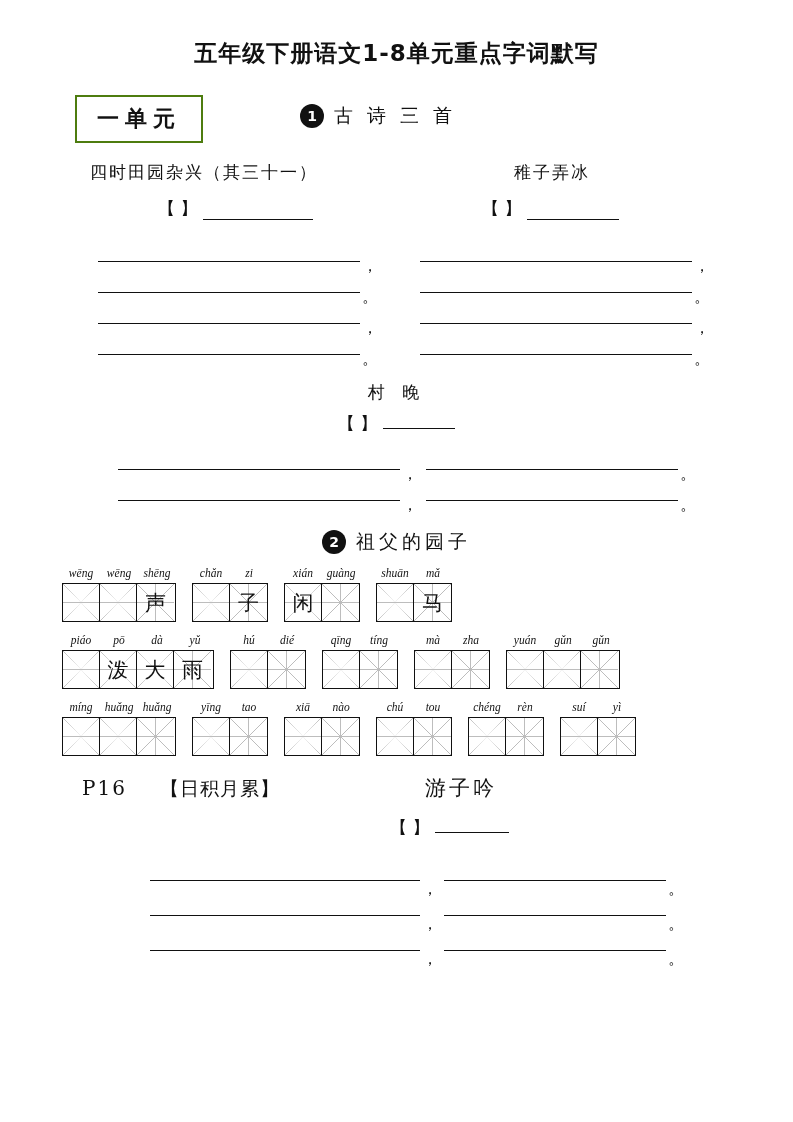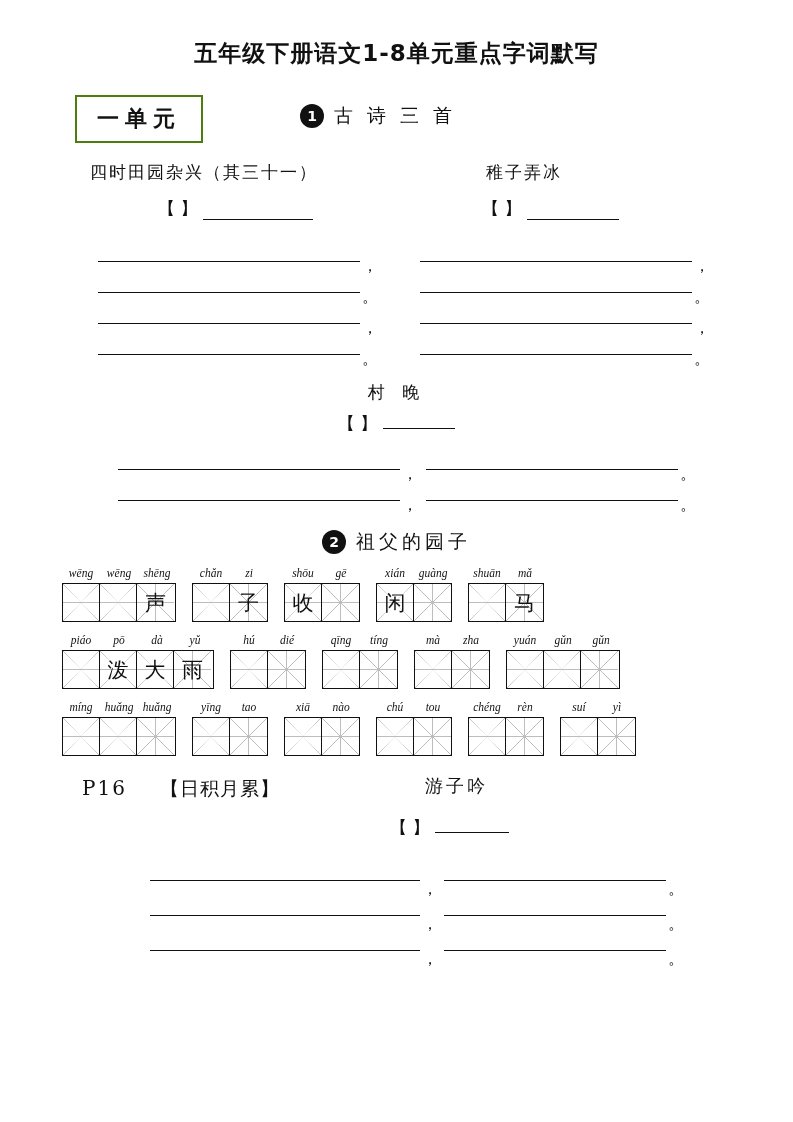--- a/index.html
+++ b/index.html
@@ -217,21 +217,21 @@
   .riji {
     position: absolute;
     left: 120px; top: 2px;
     font-size: 19px;
     font-family: "DejaVu Serif", serif;
     letter-spacing: 1px;
   }
   .youziyin {
     position: absolute;
     left: 385px; top: 0px;
-    font-size: 18px;
+    font-size: 21px;
     font-family: "DejaVu Serif", serif;
     letter-spacing: 3px;
   }
   .youzi-brackets {
     position: relative;
     height: 28px;
     margin-top: 6px;
   }
   .youzi-brackets .inner {
     position: absolute;
@@ -251,21 +251,21 @@
   <div class="unit-row">
     <div class="unit-box">一单元</div>
     <div class="lesson-mark" style="left:260px; top:12px;">
       <span class="lesson-num">1</span>
       <span class="lesson-title">古 诗 三 首</span>
     </div>
   </div>
 
   <div class="poem-heads">
     <div class="poem-head" style="left:50px;">四时田园杂兴（其三十一）</div>
-    <div class="poem-head" style="left:446px;">稚子弄冰</div>
+    <div class="poem-head" style="left:474px;">稚子弄冰</div>
   </div>
 
   <div class="brackets-row">
     <div class="brackets" style="left:118px;">
       <span>【    】</span>
       <span class="blank-line" style="width:110px;"></span>
     </div>
     <div class="brackets" style="left:442px;">
       <span>【    】</span>
       <span class="blank-line" style="width:92px;"></span>
@@ -363,38 +363,20 @@
             </div>
             <div class="cell">
               <span class="g"></span>
               <span class="d"></span>
               <span class="ch">子</span>
             </div>
           </div>
         </div>
         <div class="word">
           <div class="pinyins">
-            <span style="width: 38px;">shōu</span>
-            <span style="width: 38px;">gē</span>
-          </div>
-          <div class="cells">
-            <div class="cell">
-              <span class="g"></span>
-              <span class="d"></span>
-              <span class="ch">收</span>
-            </div>
-            <div class="cell">
-              <span class="g"></span>
-              <span class="d"></span>
-              <span class="ch"></span>
-            </div>
-          </div>
-        </div>
-        <div class="word">
-          <div class="pinyins">
             <span style="width: 38px;">xián</span>
             <span style="width: 38px;">guàng</span>
           </div>
           <div class="cells">
             <div class="cell">
               <span class="g"></span>
               <span class="d"></span>
               <span class="ch">闲</span>
             </div>
             <div class="cell">

